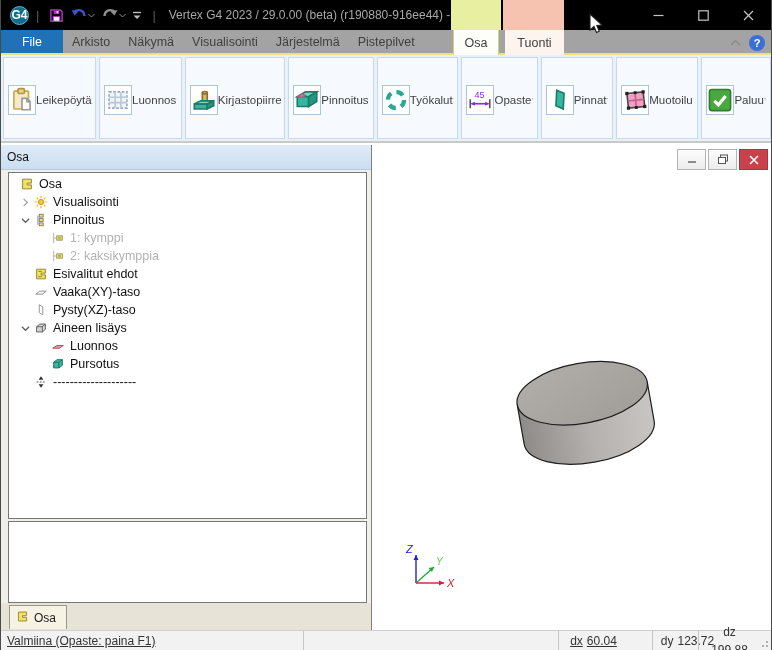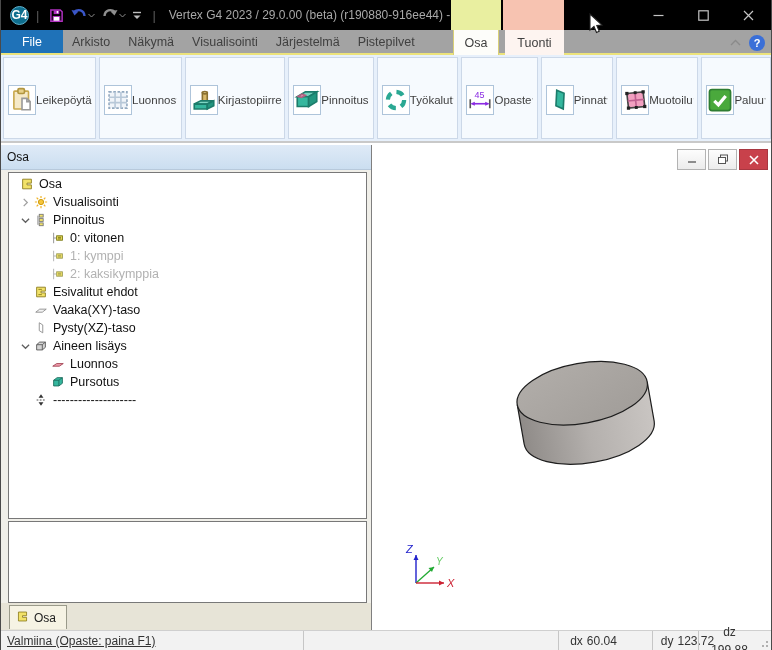--- a/index.html
+++ b/index.html
@@ -72,21 +72,21 @@
   .vp-close { background:#c8414b; border-color:#a83640; }
   .cylinder { position:absolute; left:136px; top:206px; }
   .triad { position:absolute; left:28px; top:396px; }
 
   
   .statusbar { position:absolute; left:0; top:630px; width:100%; height:20px; background:#f2f2f2;
     border-top:1px solid #cfcfcf; font-size:12px; color:#333; }
   .sb-cell { position:absolute; top:0; height:100%; display:flex; align-items:center; border-left:1px solid #c6c6c6; justify-content:center; gap:4px; }
   .sb-msg { left:0; width:302px; border-left:none; justify-content:flex-start; padding-left:6px;text-decoration:underline; }
   .sb-spacer { left:302px; width:255px; }
-  .sb-dx { left:557px; width:70px; }
+  .sb-dx { left:557px; width:70px;text-decoration:underline; }
   .sb-dy { left:651px; width:70px; }
   .sb-dz { left:697px; width:62px;flex-direction:column; }
   .sb-grip { position:absolute; right:2px; bottom:2px; }
 </style>
 </head>
 <body>
 
 <div class="window">
 
   <div class="titlebar">
@@ -354,30 +354,20 @@
                 <g fill="#f2e269" stroke="#777">
                   <rect x="6" y="1.5" width="4.5" height="3.2"></rect>
                   <rect x="6" y="6.4" width="4.5" height="3.2"></rect>
                   <rect x="6" y="11.3" width="4.5" height="3.2"></rect>
                 </g>
               </svg>
             </span>
           <span class="tlabel">Pinnoitus</span>
         </div>
 
-        <div class="trow" style="padding-left:42px">
-          <span class="ticon">
-              <svg width="14" height="14" viewBox="0 0 16 16">
-                <path d="M3 2 V14 M3 8 H6.5" stroke="#888" fill="none"></path>
-                <rect x="6.5" y="5.5" width="6.5" height="5" fill="#f2e269" stroke="#6f6f00"></rect>
-                <path d="M8 7.2 h3.5 M8 9 h3.5" stroke="#6f6f00"></path>
-              </svg>
-            </span>
-          <span class="tlabel">0: vitonen</span>
-        </div>
 
         <div class="trow gray" style="padding-left:42px">
           <span class="ticon">
               <svg width="14" height="14" viewBox="0 0 16 16">
                 <path d="M3 2 V14 M3 8 H6.5" stroke="#aaa" fill="none"></path>
                 <rect x="6.5" y="5.5" width="6.5" height="5" fill="#f2e269" stroke="#9a9a50"></rect>
                 <path d="M8 7.2 h3.5 M8 9 h3.5" stroke="#9a9a50"></path>
               </svg>
             </span>
           <span class="tlabel">1: kymppi</span>

